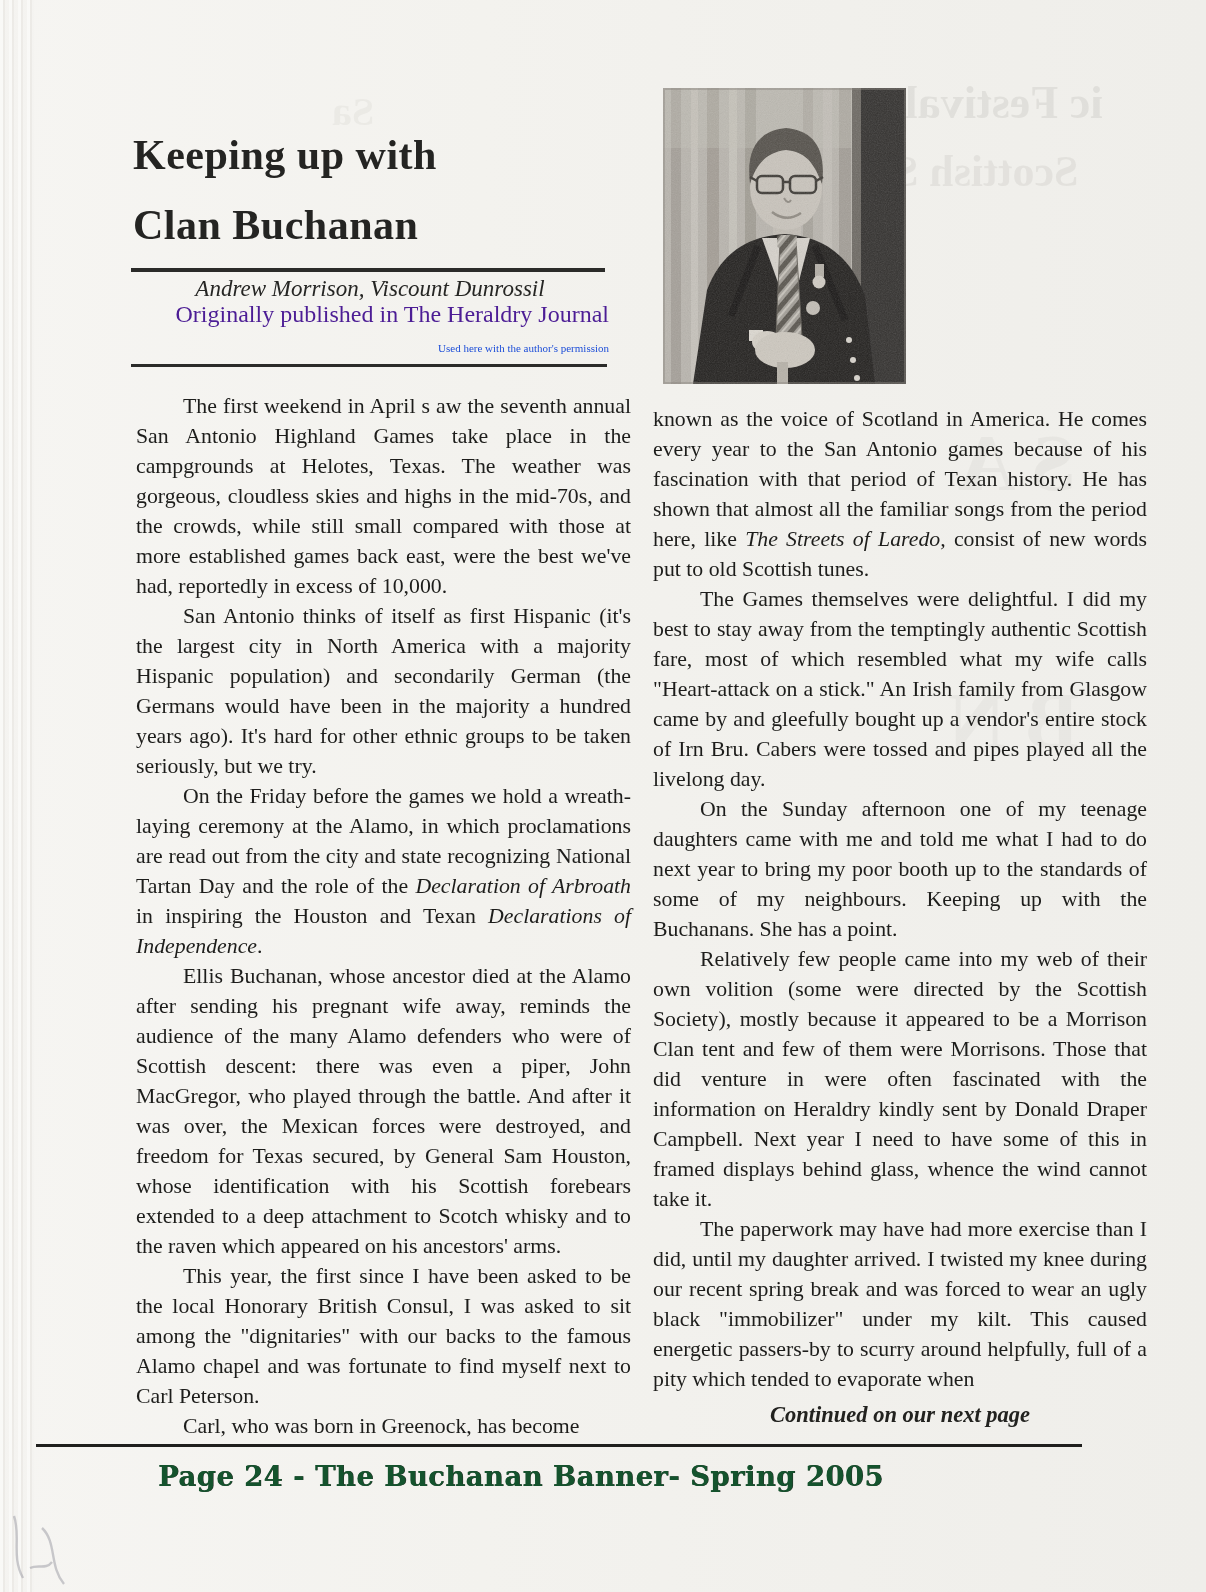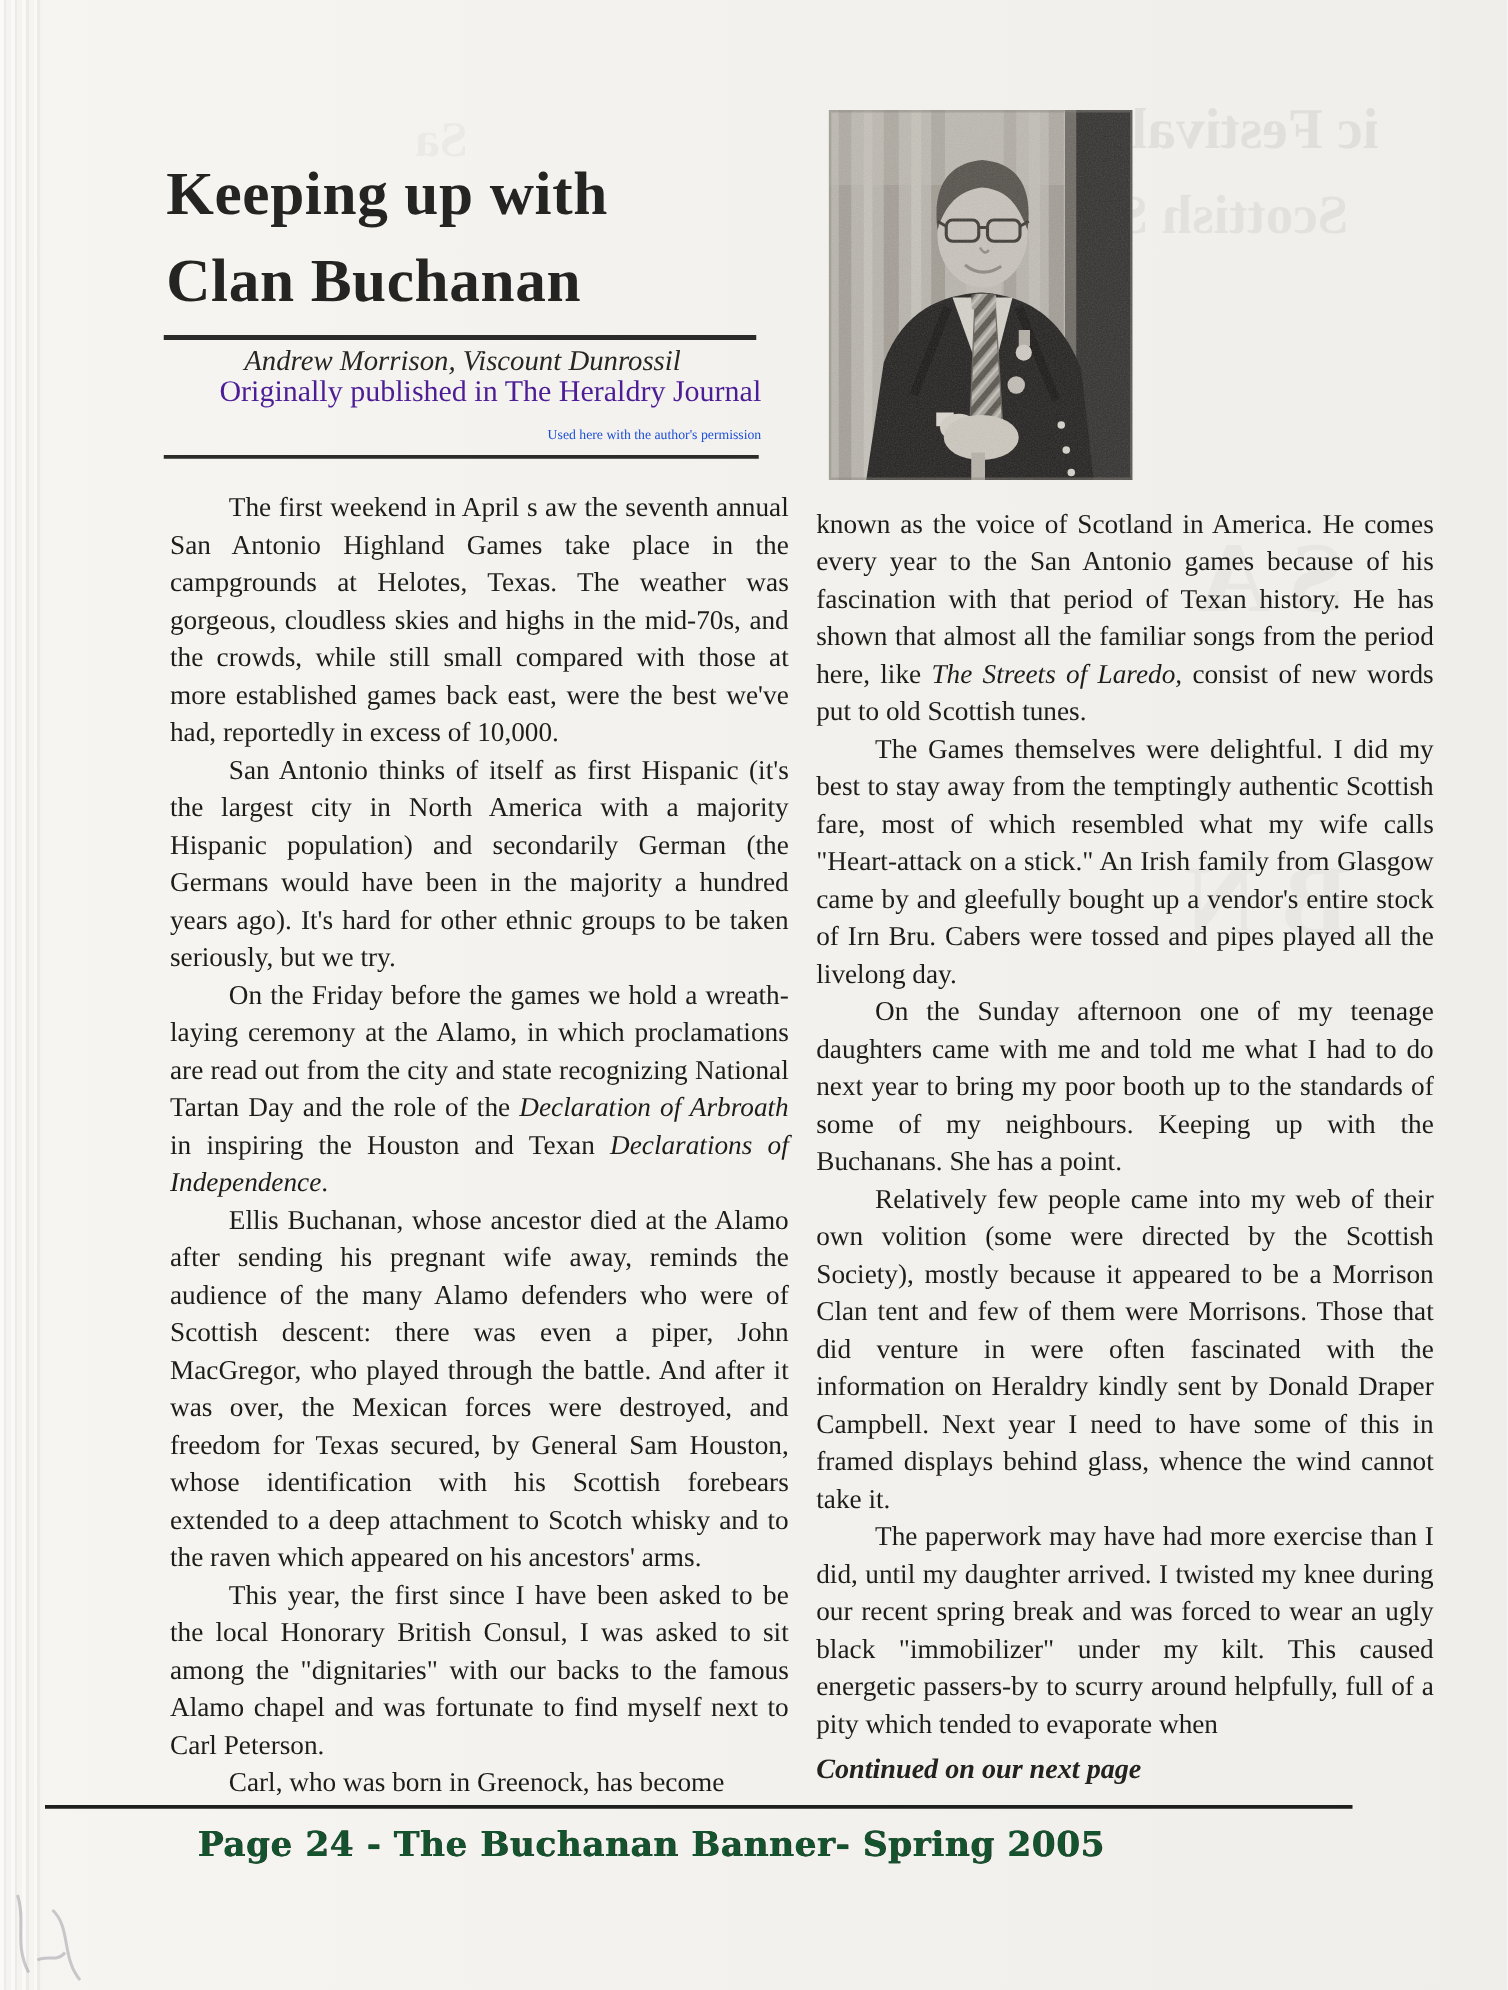--- a/index.html
+++ b/index.html
@@ -9,39 +9,39 @@
     font-family:"Liberation Serif","DejaVu Serif",serif;
     color:#1d1d1b;
   }
   .scan-edge{
     position:absolute;left:0;top:0;width:34px;height:1592px;
     background:repeating-linear-gradient(90deg,#fafaf8 0 3px,#eae8e4 3px 5px,#f4f3f0 5px 9px);
     opacity:.8;
   }
   .title{
     position:absolute;left:133px;top:120px;width:530px;
-    font-size:49px;line-height:70px;font-weight:700;letter-spacing:.5px;color:#242422;
+    font-size:42px;line-height:70px;font-weight:700;letter-spacing:.5px;color:#242422;
   }
   .rule{position:absolute;background:#2b2b29;}
   .hdr-block{position:absolute;left:131px;width:478px;text-align:right;}
   .byline{font-style:italic;font-size:23px;color:#262624;}
   .publine{font-size:24px;color:#4c1d95;}
   .permission{font-size:11px;color:#1d4ed8;}
   .photo{position:absolute;left:663px;top:88px;width:243px;height:296px;}
   .photo svg{display:block;width:100%;height:100%;}
   .col{
     position:absolute;font-size:21.8px;line-height:30px;text-align:justify;color:#1d1d1b;
   }
   .col-left{left:136px;top:391px;width:495px;}
   .col-right{left:653px;top:404px;width:494px;}
   .para{margin:0;text-indent:47px;}
   .para.flush{text-indent:0;}
   .para .ital{font-style:italic;}
   .continued{
-    text-align:left;font-style:italic;font-weight:600;font-size:22.5px;
+    text-align:center;font-style:italic;font-weight:600;font-size:22.5px;
     margin-top:6px;text-indent:0;color:#22221f;
   }
   .footer-rule{position:absolute;left:36px;top:1444px;width:1046px;height:3px;background:#1f1f1d;}
   .footer-text{
     position:absolute;left:158px;top:1460px;font-size:27.5px;font-weight:700;
     font-family:"DejaVu Serif","Liberation Serif",serif;color:#14532d;
     letter-spacing:.4px;text-shadow:.5px 0 0 #2e2e2a;
   }
   .ghost{
     position:absolute;transform:scaleX(-1);font-weight:700;color:#7e7c74;

